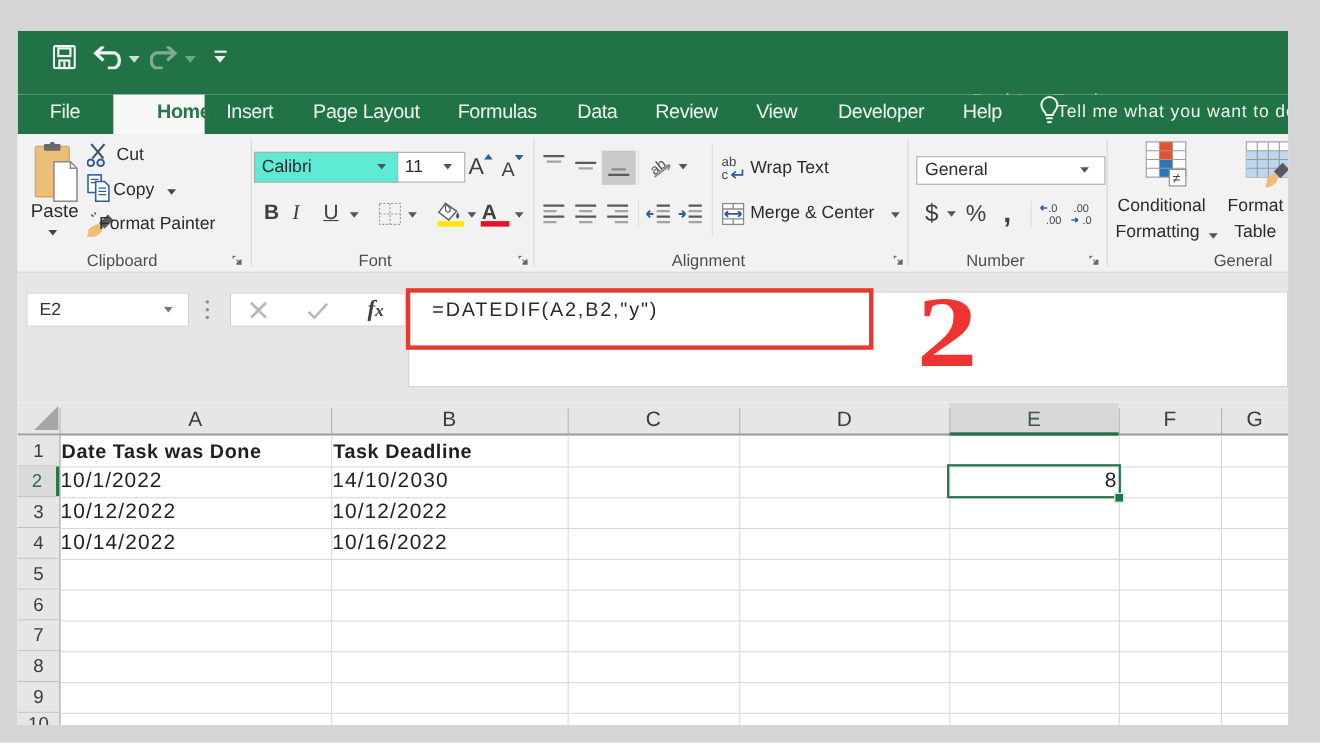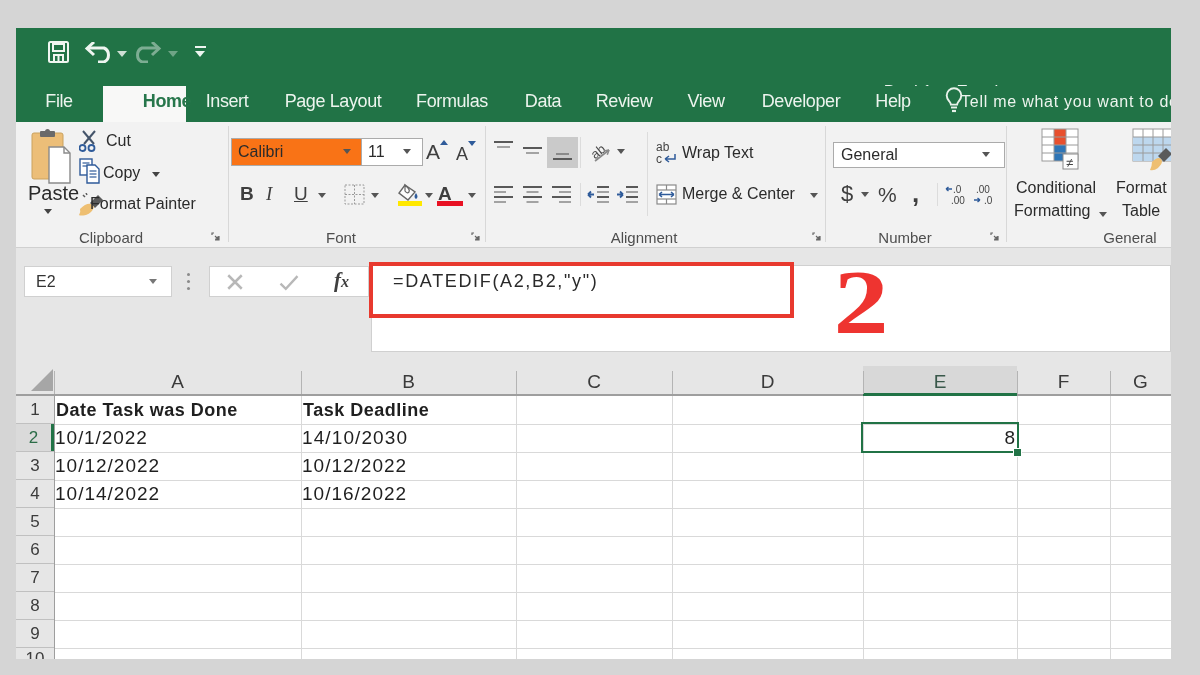--- a/index.html
+++ b/index.html
@@ -74,21 +74,21 @@
   <div class="glabel" style="left:889px;">Number</div>
   <div class="glabel" style="left:1114px;">General</div>
 
   <svg class="abs" style="left:15px;top:101px" width="42" height="56" viewBox="0 0 42 56">
     <rect x="1" y="4" width="31" height="46" rx="2" fill="#ecbe78" stroke="#caa25e" stroke-width="1"></rect>
     <rect x="9" y="2" width="15" height="6" rx="1" fill="#6a6a6a"></rect>
     <circle cx="16.5" cy="2.5" r="2.5" fill="#6a6a6a"></circle>
     <path d="M18,19 L33,19 L39,25 L39,55 L18,55 Z" fill="#fff" stroke="#8a8a8a" stroke-width="1.4" transform="translate(0,-1)"></path>
     <path d="M33,18 L33,24 L39,24" fill="none" stroke="#8a8a8a" stroke-width="1.4"></path>
   </svg>
-  <div class="abs rtxt" style="left:12px;top:154px;font-size:20px;">Paste</div>
+  <div class="abs rtxt" style="left:12px;top:154px;font-size:17px;">Paste</div>
   <div class="abs tri" style="left:28px;top:181px;border-left:4.5px solid transparent;border-right:4.5px solid transparent;border-top:5px solid #444;"></div>
   <svg class="abs" style="left:63px;top:102px" width="22" height="23" viewBox="0 0 22 23">
     <line x1="4" y1="1" x2="15" y2="14" stroke="#44546a" stroke-width="2"></line>
     <line x1="16" y1="1" x2="5" y2="14" stroke="#44546a" stroke-width="2"></line>
     <circle cx="3.5" cy="18" r="3" fill="none" stroke="#2f5b9a" stroke-width="1.8"></circle>
     <circle cx="12.5" cy="18" r="3" fill="none" stroke="#2f5b9a" stroke-width="1.8"></circle>
   </svg>
   <div class="abs rtxt" style="left:90px;top:104px;">Cut</div>
   <svg class="abs" style="left:63px;top:130px" width="22" height="26" viewBox="0 0 22 26">
     <rect x="1" y="1" width="12" height="16" fill="#fff" stroke="#2f5b9a" stroke-width="1.4"></rect>
@@ -104,21 +104,21 @@
   <svg class="abs" style="left:62px;top:165px" width="26" height="24" viewBox="0 0 26 24">
     <path d="M12,10 L20,2 L25,7 L17,15 Z" fill="#5a5a5a"></path>
     <path d="M2,16 Q8,10 13,11 L16,14 Q14,20 8,22 Q2,23 1,22 Q3,19 2,16 Z" fill="#eebf72"></path>
     <path d="M5,2 L7,4 M8,0 L9,2" stroke="#5a5a5a" stroke-width="1.5"></path>
   </svg>
   <div class="abs rtxt" style="left:74px;top:167px;">Format Painter</div>
   <svg class="abs" style="left:195px;top:204px" width="9" height="9" viewBox="0 0 9 9">
     <path d="M1,3 L1,1 L3,1 M8,4 L8,8 L4,8 M4,4 L7,7 M7,4.2 L7,7 L4.2,7" fill="none" stroke="#666" stroke-width="1.2"></path>
   </svg>
 
-  <div class="abs" style="left:215px;top:110px;width:124px;height:26px;background:#f97316;border:1px solid #ababab;font-size:16px;color:#2b2b2b;line-height:26px;padding-left:6px;">Calibri</div>
+  <div class="abs" style="left:215px;top:110px;width:124px;height:26px;background:#5eead4;border:1px solid #ababab;font-size:16px;color:#2b2b2b;line-height:26px;padding-left:6px;">Calibri</div>
   <div class="abs tri" style="left:327px;top:121px;border-left:4px solid transparent;border-right:4px solid transparent;border-top:5px solid #555;"></div>
   <div class="abs" style="left:345px;top:110px;width:54px;height:26px;background:#fff;border:1px solid #ababab;font-size:16px;color:#2b2b2b;line-height:26px;padding-left:6px;">11</div>
   <div class="abs tri" style="left:387px;top:121px;border-left:4px solid transparent;border-right:4px solid transparent;border-top:5px solid #555;"></div>
   <div class="abs" style="left:410px;top:112px;font-size:21px;color:#3f3f3f;">A</div>
   <div class="abs tri" style="left:424px;top:112px;border-left:4px solid transparent;border-right:4px solid transparent;border-bottom:5px solid #2f5b9a;"></div>
   <div class="abs" style="left:440px;top:116px;font-size:18px;color:#3f3f3f;">A</div>
   <div class="abs tri" style="left:452px;top:113px;border-left:4px solid transparent;border-right:4px solid transparent;border-top:5px solid #2f5b9a;"></div>
   <div class="abs" style="left:224px;top:155px;font-size:19px;font-weight:bold;color:#3f3f3f;">B</div>
   <div class="abs" style="left:250px;top:155px;font-size:19px;font-style:italic;font-family:Liberation Serif,serif;color:#3f3f3f;">I</div>
   <div class="abs" style="left:278px;top:155px;font-size:19px;text-decoration:underline;color:#3f3f3f;">U</div>

